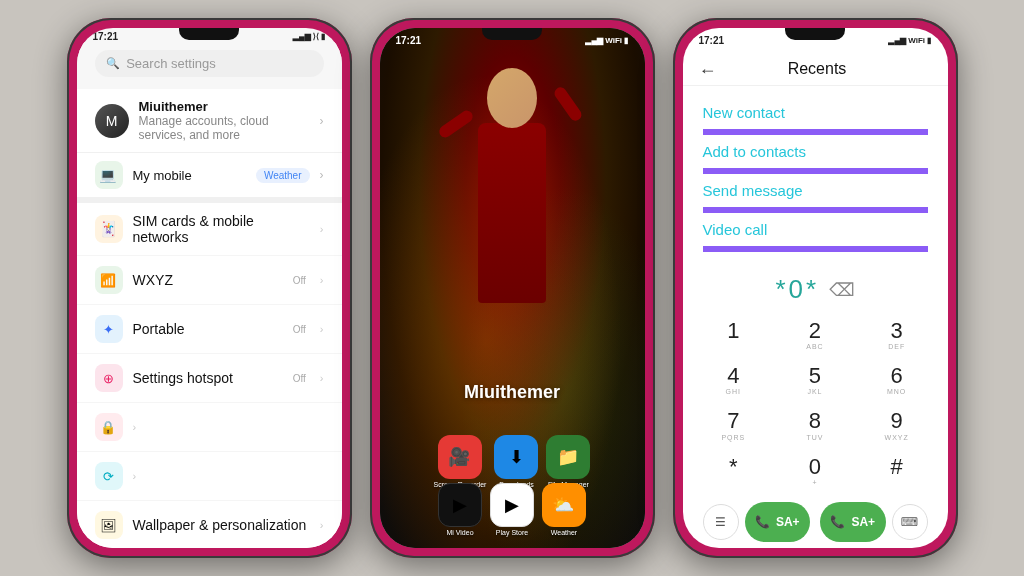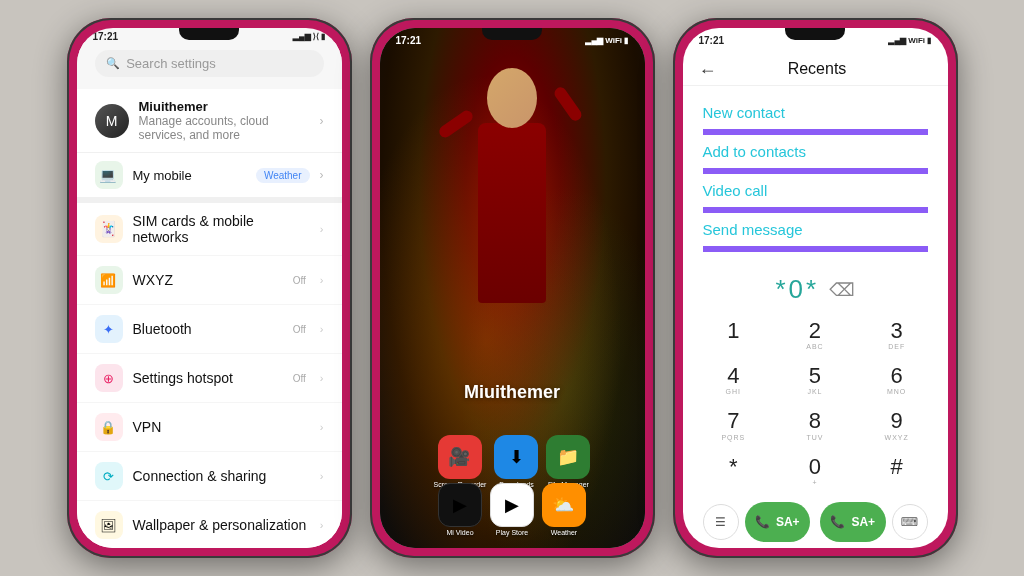--- a/index.html
+++ b/index.html
@@ -546,41 +546,39 @@
 
           <div class="settings-item">
             <div class="s-icon s-icon-wlan" style="font-size:13px">📶</div>
             <span class="s-label">WXYZ</span>
             <span class="s-value">Off</span>
             <span class="s-chevron">›</span>
           </div>
 
           <div class="settings-item">
             <div class="s-icon s-icon-bt" style="font-size:13px; color:#3a6ef5">✦</div>
-            <span class="s-label">Bluetooth</span>
+            <span class="s-label">Portable</span>
             <span class="s-value">Off</span>
             <span class="s-chevron">›</span>
           </div>
 
           <div class="settings-item">
             <div class="s-icon s-icon-hotspot" style="font-size:13px; color:#e91e63">⊕</div>
             <span class="s-label">Settings hotspot</span>
             <span class="s-value">Off</span>
             <span class="s-chevron">›</span>
           </div>
 
           <div class="settings-item">
             <div class="s-icon s-icon-vpn" style="font-size:13px; color:#e53935">🔒</div>
-            <span class="s-label">VPN</span>
             <span class="s-chevron">›</span>
           </div>
 
           <div class="settings-item">
             <div class="s-icon s-icon-conn" style="font-size:13px; color:#00acc1">⟳</div>
-            <span class="s-label">Connection &amp; sharing</span>
             <span class="s-chevron">›</span>
           </div>
 
           <div class="settings-item">
             <div class="s-icon s-icon-wp" style="font-size:13px">🖼</div>
             <span class="s-label">Wallpaper &amp; personalization</span>
             <span class="s-chevron">›</span>
           </div>
 
         </div>
@@ -663,22 +661,22 @@
         </div>
 
         <div class="dialer-header">
           <span class="back-btn">←</span>
           <span class="dialer-title">Recents</span>
         </div>
 
         <div class="recents-options">
           <div class="recents-option">New contact</div>
           <div class="recents-option">Add to contacts</div>
+          <div class="recents-option">Send message</div>
           <div class="recents-option">Video call</div>
-          <div class="recents-option">Send message</div>
         </div>
 
         <div class="dial-display">
           <span class="dial-number">*0*</span>
           <span class="dial-backspace">⌫</span>
         </div>
 
         <div class="keypad">
           <div class="key-btn">
             <span class="key-num">1</span>

